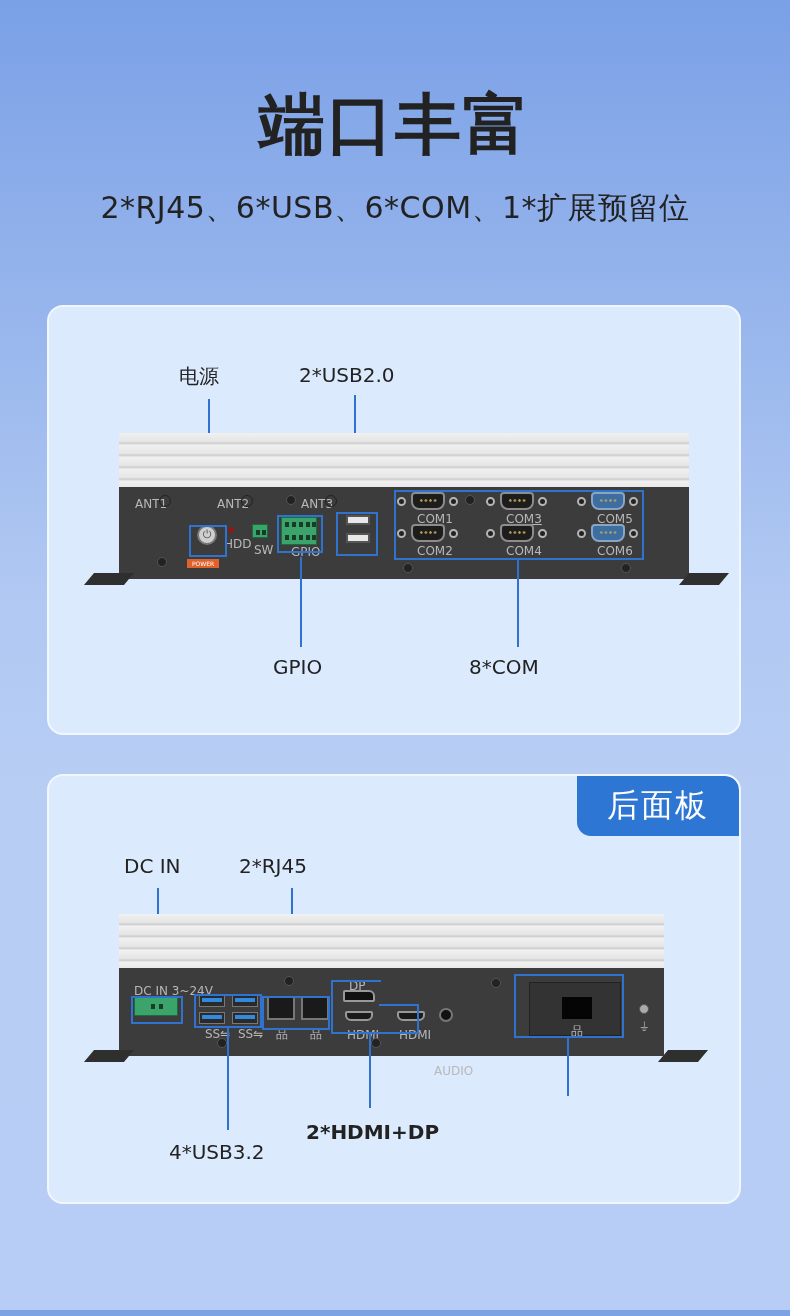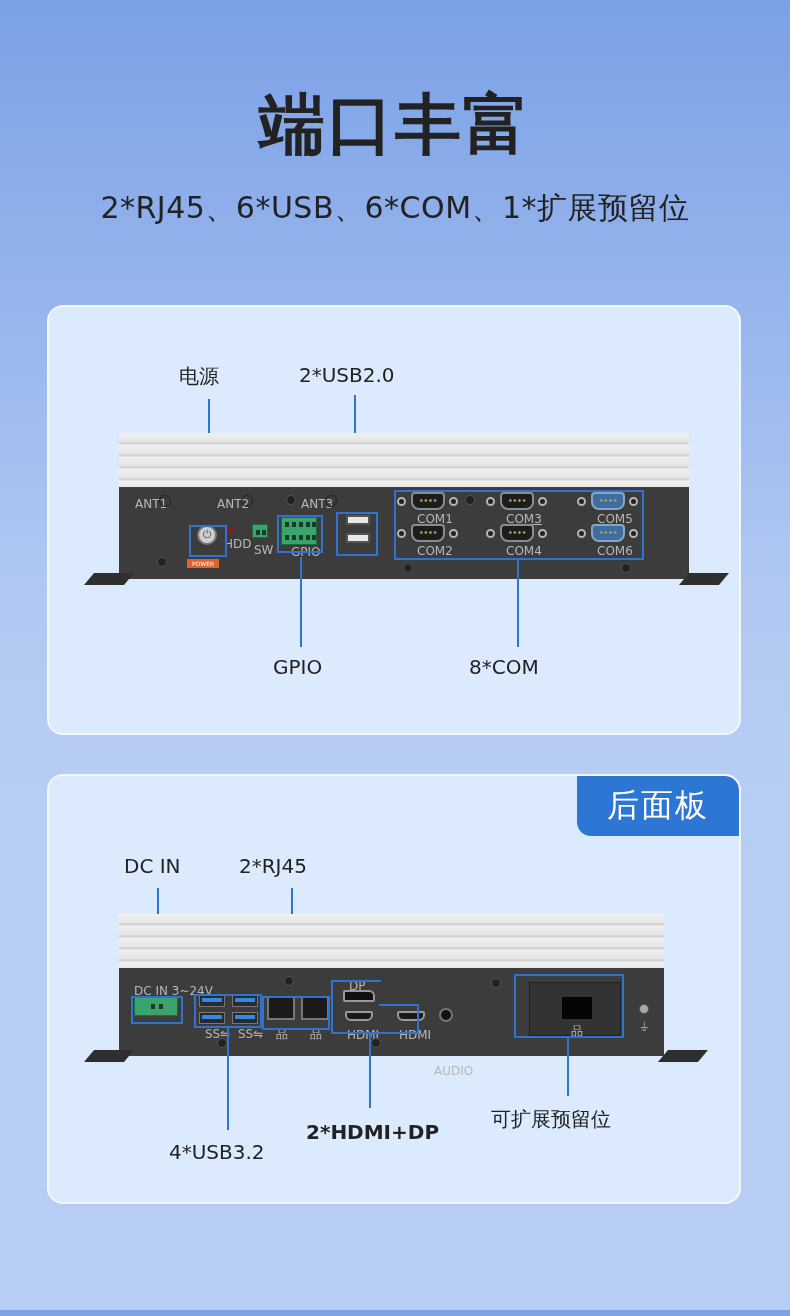--- a/index.html
+++ b/index.html
@@ -228,16 +228,15 @@
   <div class="hbox" style="left:282px; top:204px; width:50px; height:54px; border-right:none;"></div>
   <div class="hbox" style="left:330px; top:228px; width:40px; height:30px; border-left:none;"></div>
   <div class="hbox" style="left:465px; top:198px; width:110px; height:64px;"></div>
 
   <div class="vline" style="left:178px; top:252px; height:102px;"></div>
   <div class="vline" style="left:320px; top:258px; height:74px;"></div>
   <div class="vline" style="left:518px; top:262px; height:58px;"></div>
 
   <div class="label" style="left:120px; top:364px;">4*USB3.2</div>
   <div class="label" style="left:257px; top:344px;font-weight:bold;">2*HDMI+DP</div>
-  <div class="label" style="left:442px; top:330px;">可扩展预留位</div>
 </div>
 
 <div class="bottom-bar"></div>
 
 </body></html>

